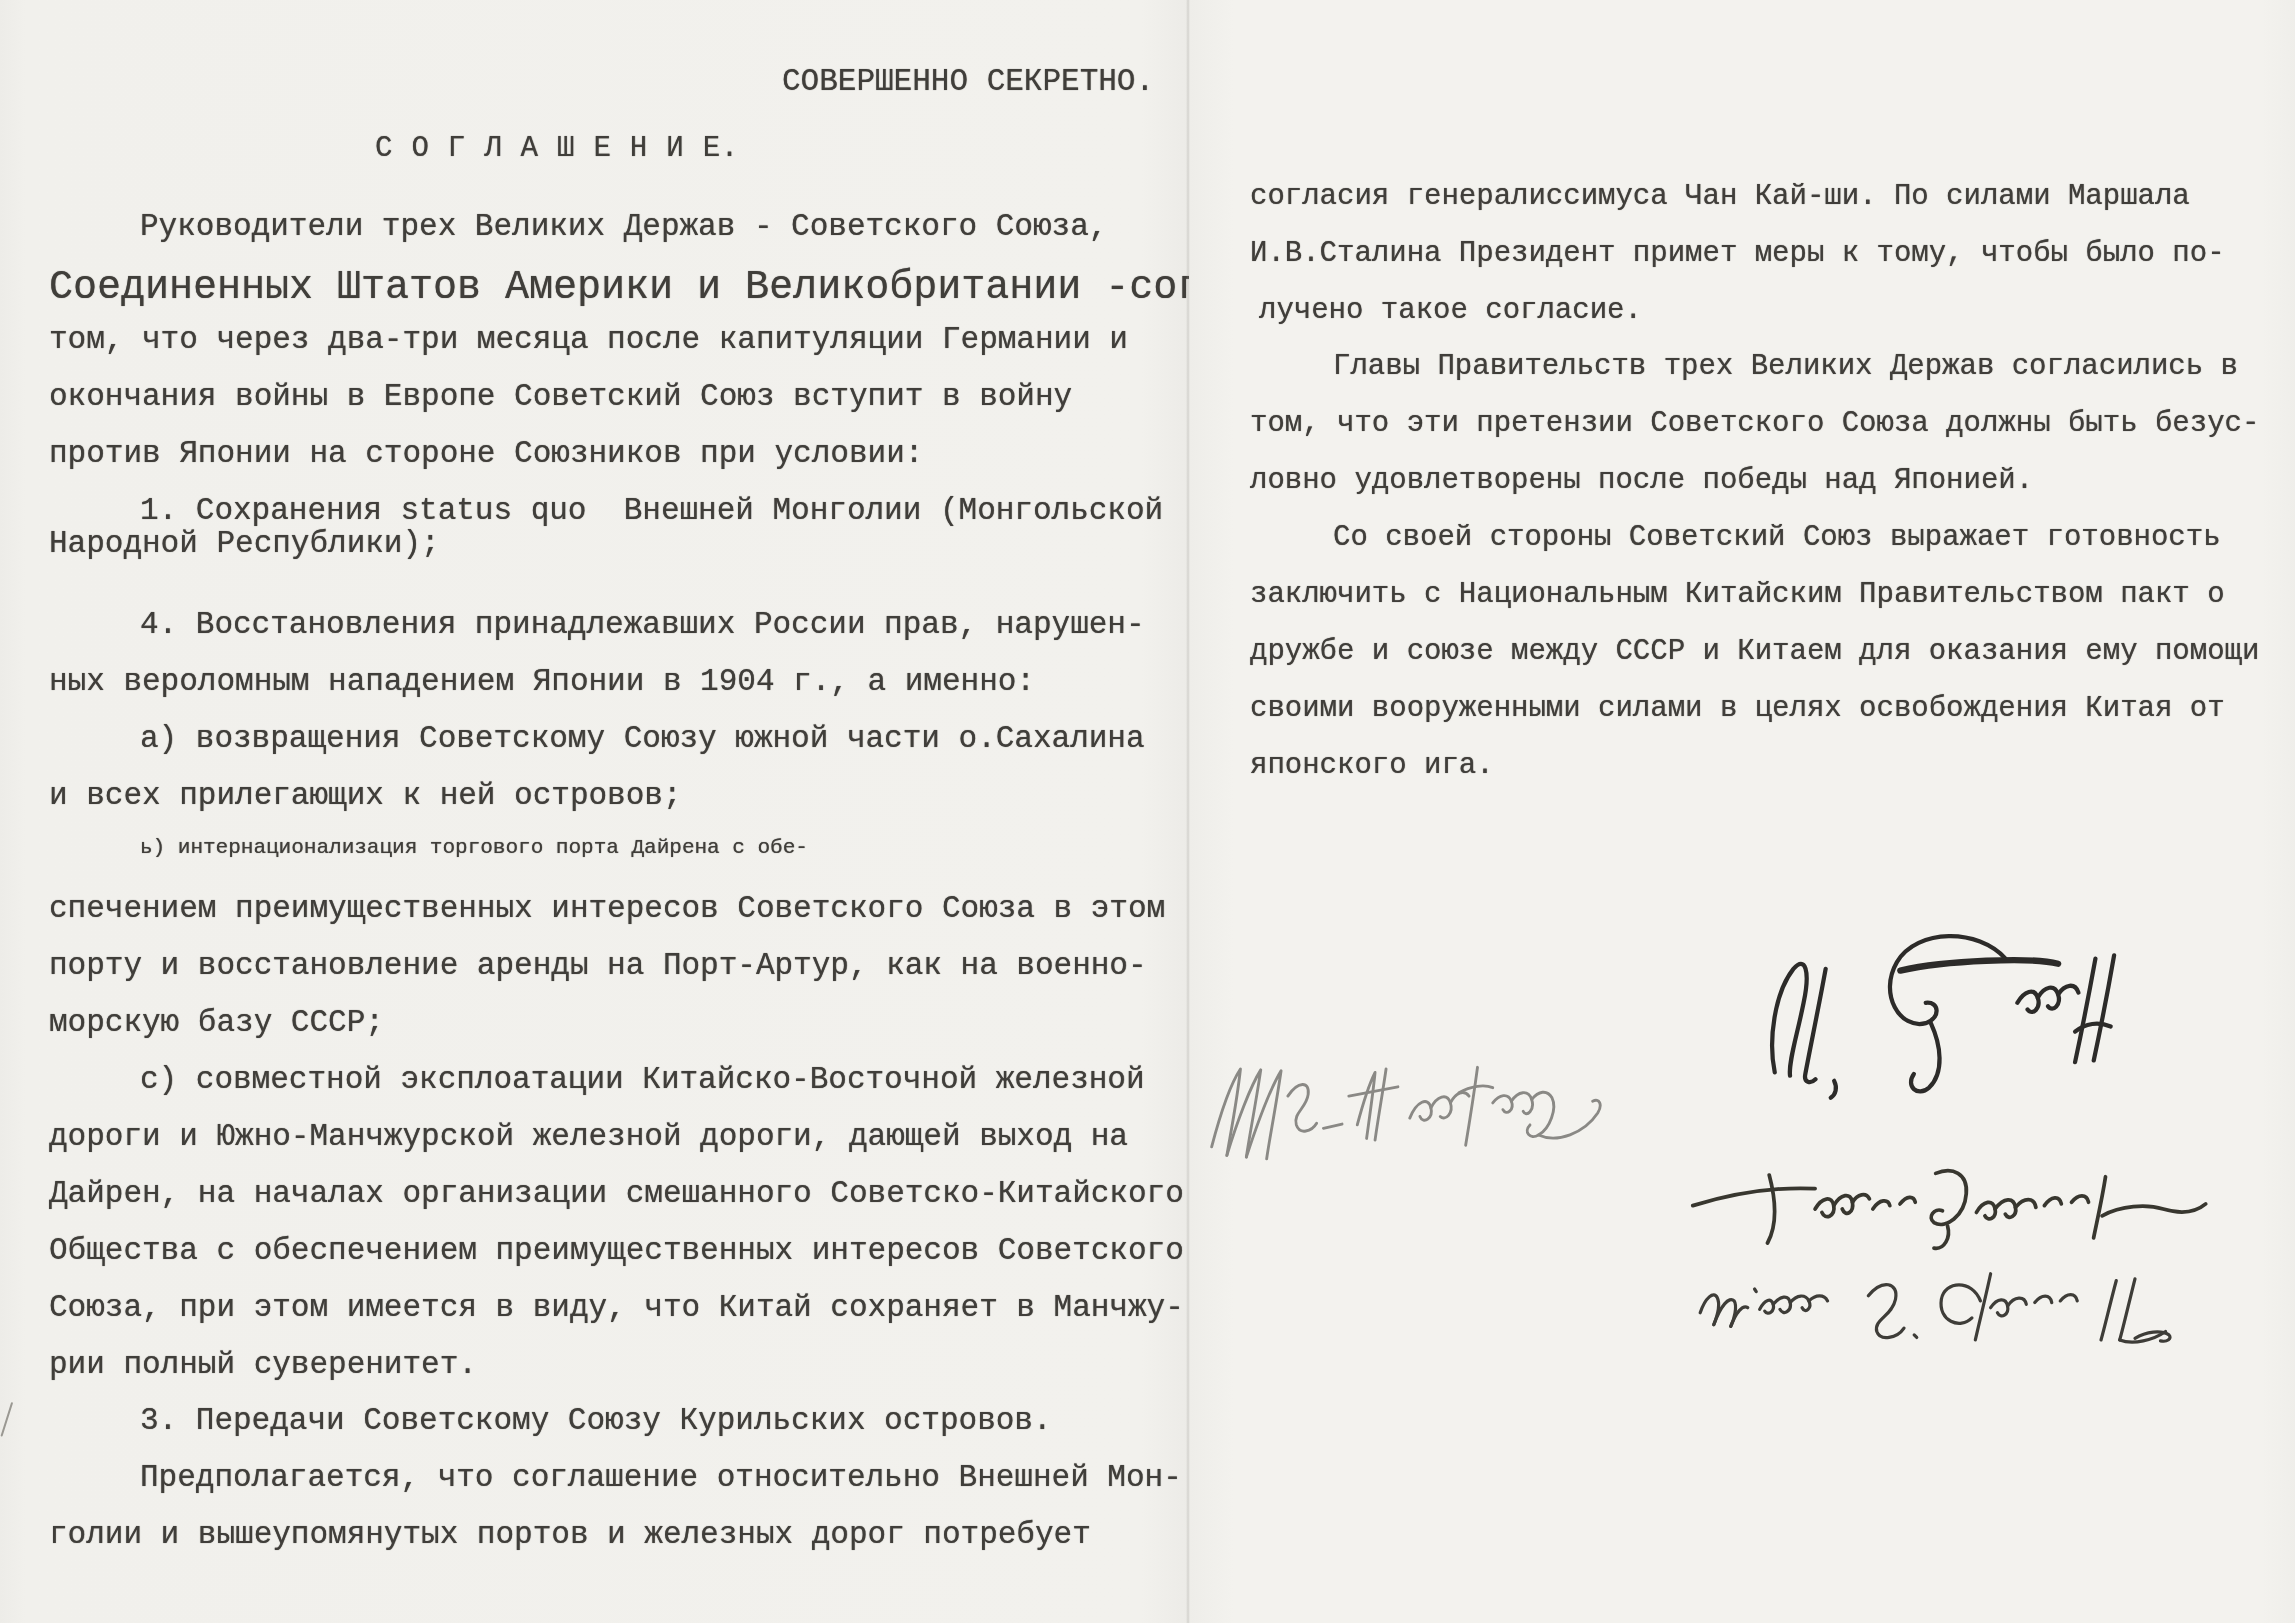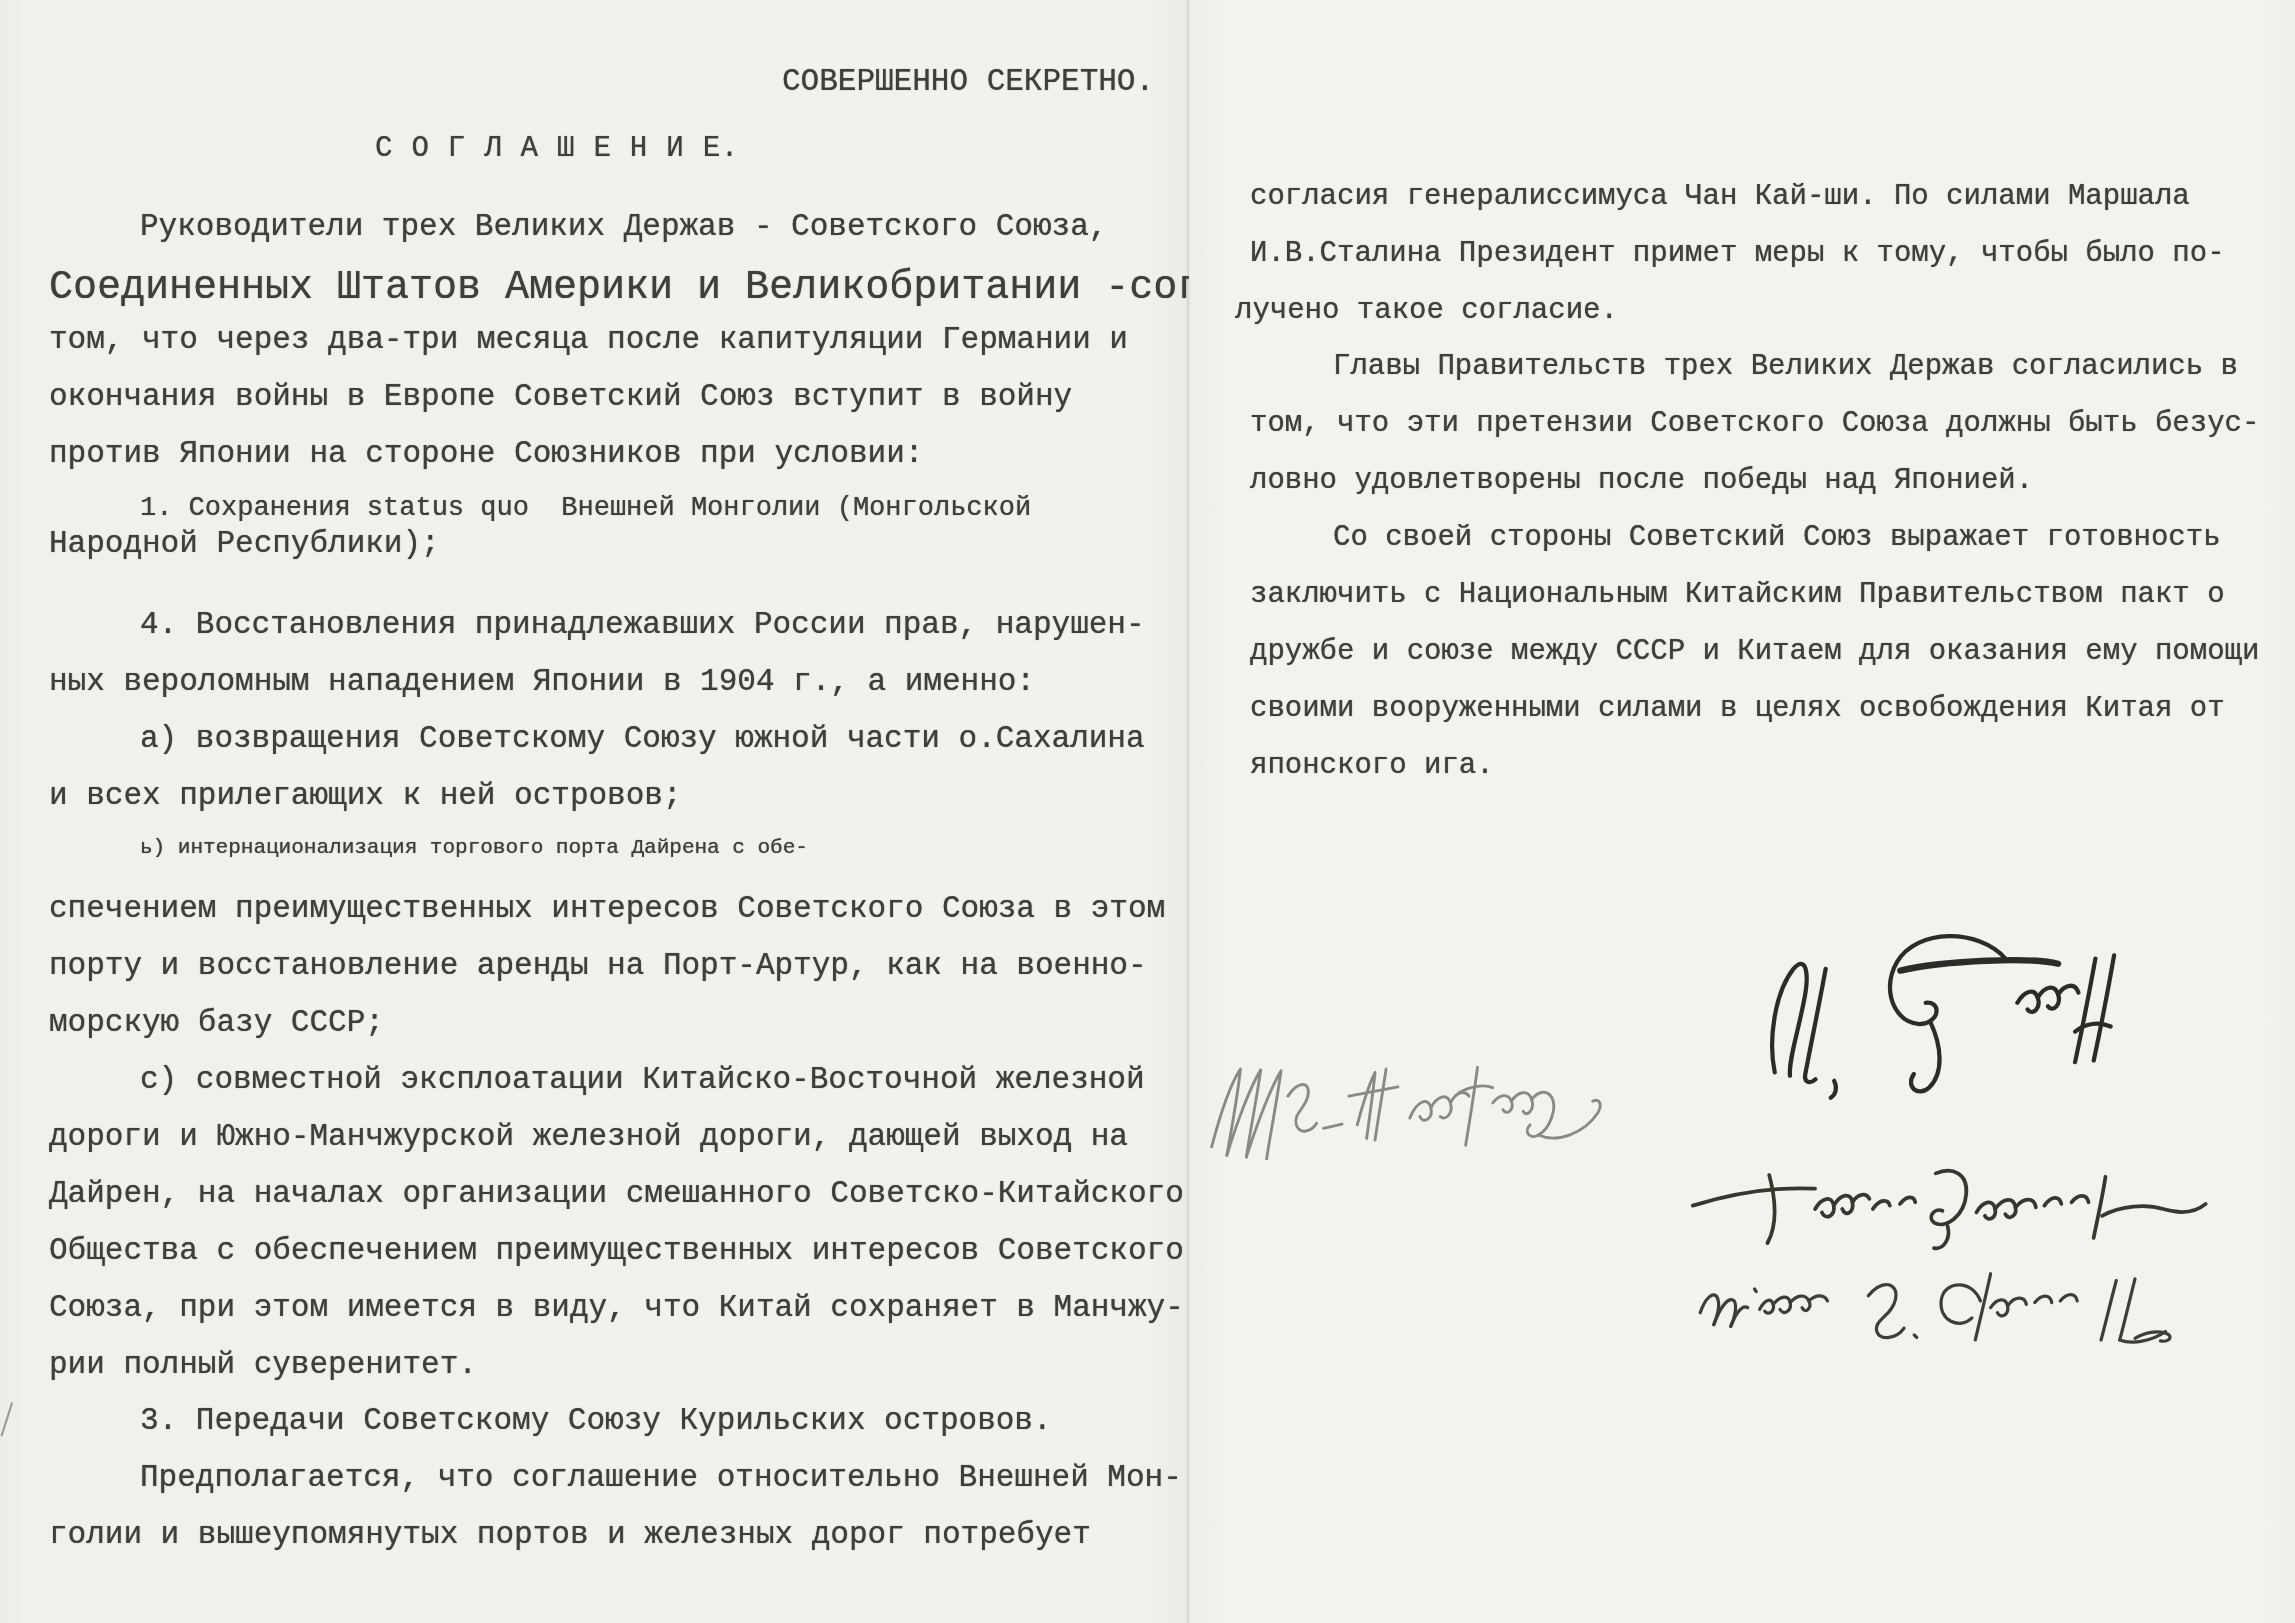--- a/index.html
+++ b/index.html
@@ -39,21 +39,21 @@
 
   <div class="page page-left">
     <div class="tw classification">СОВЕРШЕННО СЕКРЕТНО.</div>
     <div class="tw doc-title">С О Г Л А Ш Е Н И Е.</div>
     <div id="left-lines">
         <div class="tw" style="top: 211px; left: 140px; font-size: 31px;">Руководители трех Великих Держав - Советского Союза,</div>
         <div class="tw" style="top: 268px; left: 49px; font-size: 40px;">Соединенных Штатов Америки и Великобритании -согласились в</div>
         <div class="tw" style="top: 324px; left: 49px; font-size: 31px;">том, что через два-три месяца после капитуляции Германии и</div>
         <div class="tw" style="top: 381px; left: 49px; font-size: 31px;">окончания войны в Европе Советский Союз вступит в войну</div>
         <div class="tw" style="top: 438px; left: 49px; font-size: 31px;">против Японии на стороне Союзников при условии:</div>
-        <div class="tw" style="top: 495px; left: 140px; font-size: 27px;">1. Сохранения status quo  Внешней Монголии (Монгольской</div>
+        <div class="tw" style="top: 495px; left: 140px; font-size: 31px;">1. Сохранения status quo  Внешней Монголии (Монгольской</div>
         <div class="tw" style="top: 528px; left: 49px; font-size: 31px;">Народной Республики);</div>
         <div class="tw" style="top: 609px; left: 140px; font-size: 31px;">4. Восстановления принадлежавших России прав, нарушен-</div>
         <div class="tw" style="top: 666px; left: 49px; font-size: 31px;">ных вероломным нападением Японии в 1904 г., а именно:</div>
         <div class="tw" style="top: 723px; left: 140px; font-size: 31px;">а) возвращения Советскому Союзу южной части о.Сахалина</div>
         <div class="tw" style="top: 780px; left: 49px; font-size: 31px;">и всех прилегающих к ней островов;</div>
         <div class="tw" style="top: 837px; left: 140px; font-size: 21px;">ь) интернационализация торгового порта Дайрена с обе-</div>
         <div class="tw" style="top: 893px; left: 49px; font-size: 31px;">спечением преимущественных интересов Советского Союза в этом</div>
         <div class="tw" style="top: 950px; left: 49px; font-size: 31px;">порту и восстановление аренды на Порт-Артур, как на военно-</div>
         <div class="tw" style="top: 1007px; left: 49px; font-size: 31px;">морскую базу СССР;</div>
         <div class="tw" style="top: 1064px; left: 140px; font-size: 31px;">с) совместной эксплоатации Китайско-Восточной железной</div>
@@ -70,21 +70,21 @@
     <svg class="sig" style="left:0;top:1398px" width="17" height="41" viewBox="0 0 20 48">
       <path d="M2,44 L14,6" stroke="#9a9892" stroke-width="2.4"></path>
     </svg>
   </div>
 
   <div class="page page-right">
 
     <div id="right-lines">
         <div class="tw" style="top: 182px; left: 61px; font-size: 29px;">согласия генералиссимуса Чан Кай-ши. По силами Маршала</div>
         <div class="tw" style="top: 239px; left: 61px; font-size: 29px;">И.В.Сталина Президент примет меры к тому, чтобы было по-</div>
-        <div class="tw" style="top: 296px; left: 46px; font-size: 29px;">лучено такое согласие.</div>
+        <div class="tw" style="top: 296px; left: 70px; font-size: 29px;">лучено такое согласие.</div>
         <div class="tw" style="top: 352px; left: 144px; font-size: 29px;">Главы Правительств трех Великих Держав согласились в</div>
         <div class="tw" style="top: 409px; left: 61px; font-size: 29px;">том, что эти претензии Советского Союза должны быть безус-</div>
         <div class="tw" style="top: 466px; left: 61px; font-size: 29px;">ловно удовлетворены после победы над Японией.</div>
         <div class="tw" style="top: 523px; left: 144px; font-size: 29px;">Со своей стороны Советский Союз выражает готовность</div>
         <div class="tw" style="top: 580px; left: 61px; font-size: 29px;">заключить с Национальным Китайским Правительством пакт о</div>
         <div class="tw" style="top: 637px; left: 61px; font-size: 29px;">дружбе и союзе между СССР и Китаем для оказания ему помощи</div>
         <div class="tw" style="top: 694px; left: 61px; font-size: 29px;">своими вооруженными силами в целях освобождения Китая от</div>
         <div class="tw" style="top: 751px; left: 61px; font-size: 29px;">японского ига.</div>
       </div>
   </div>

